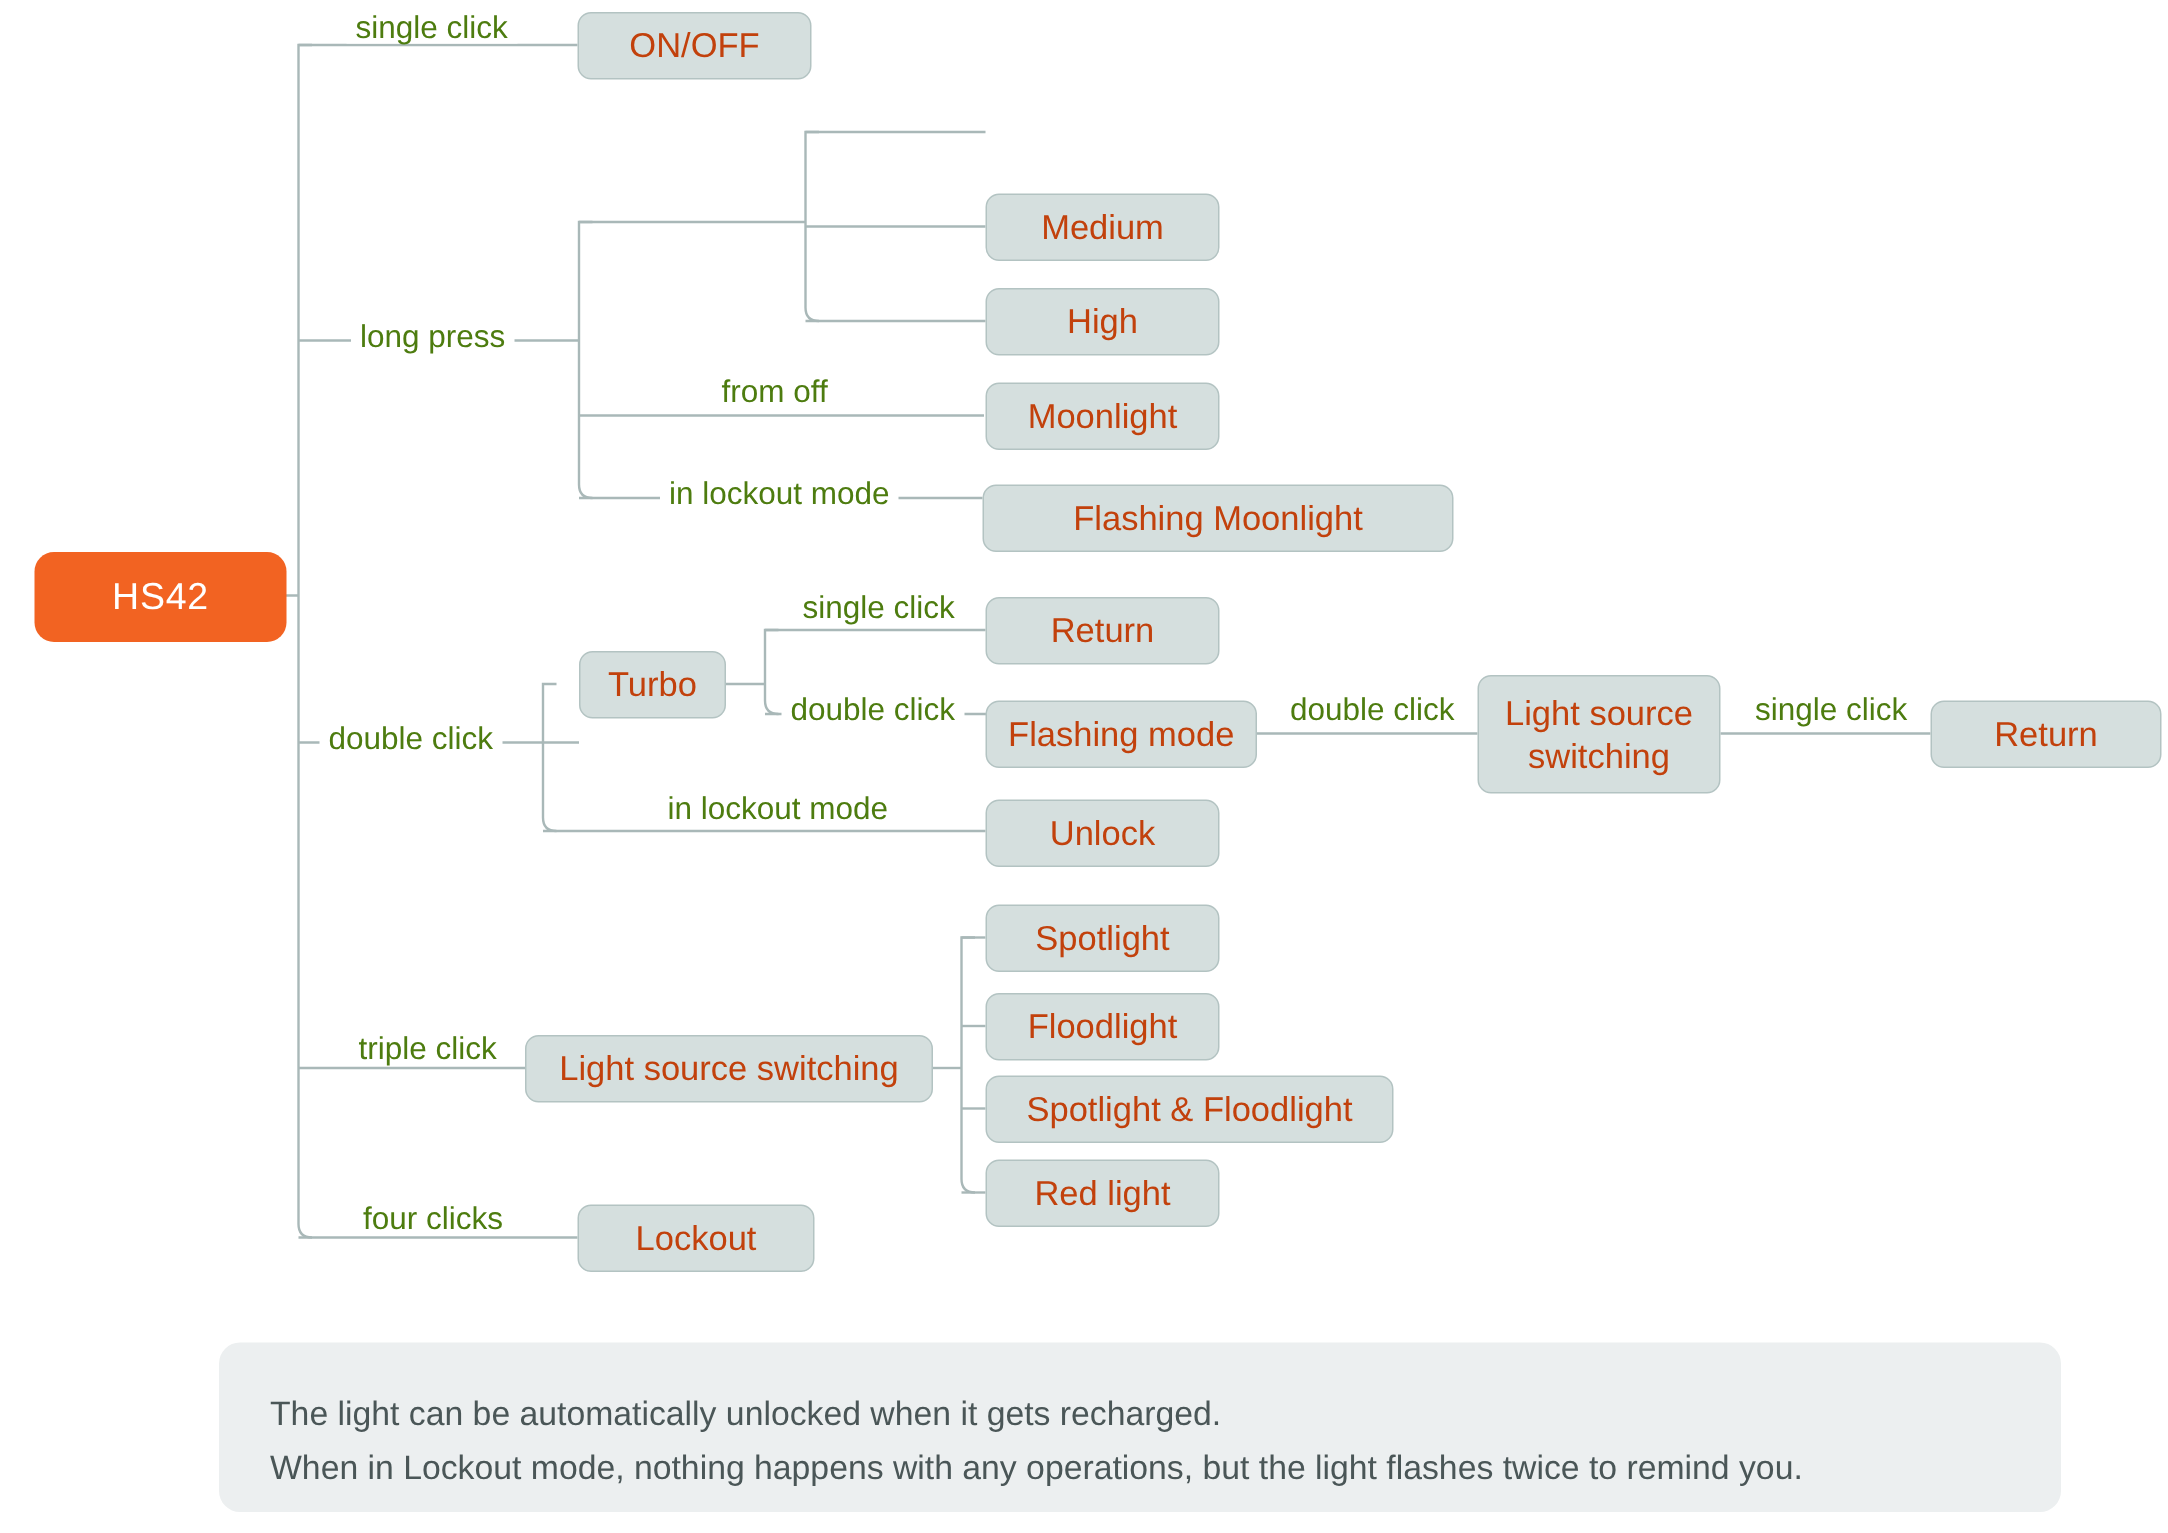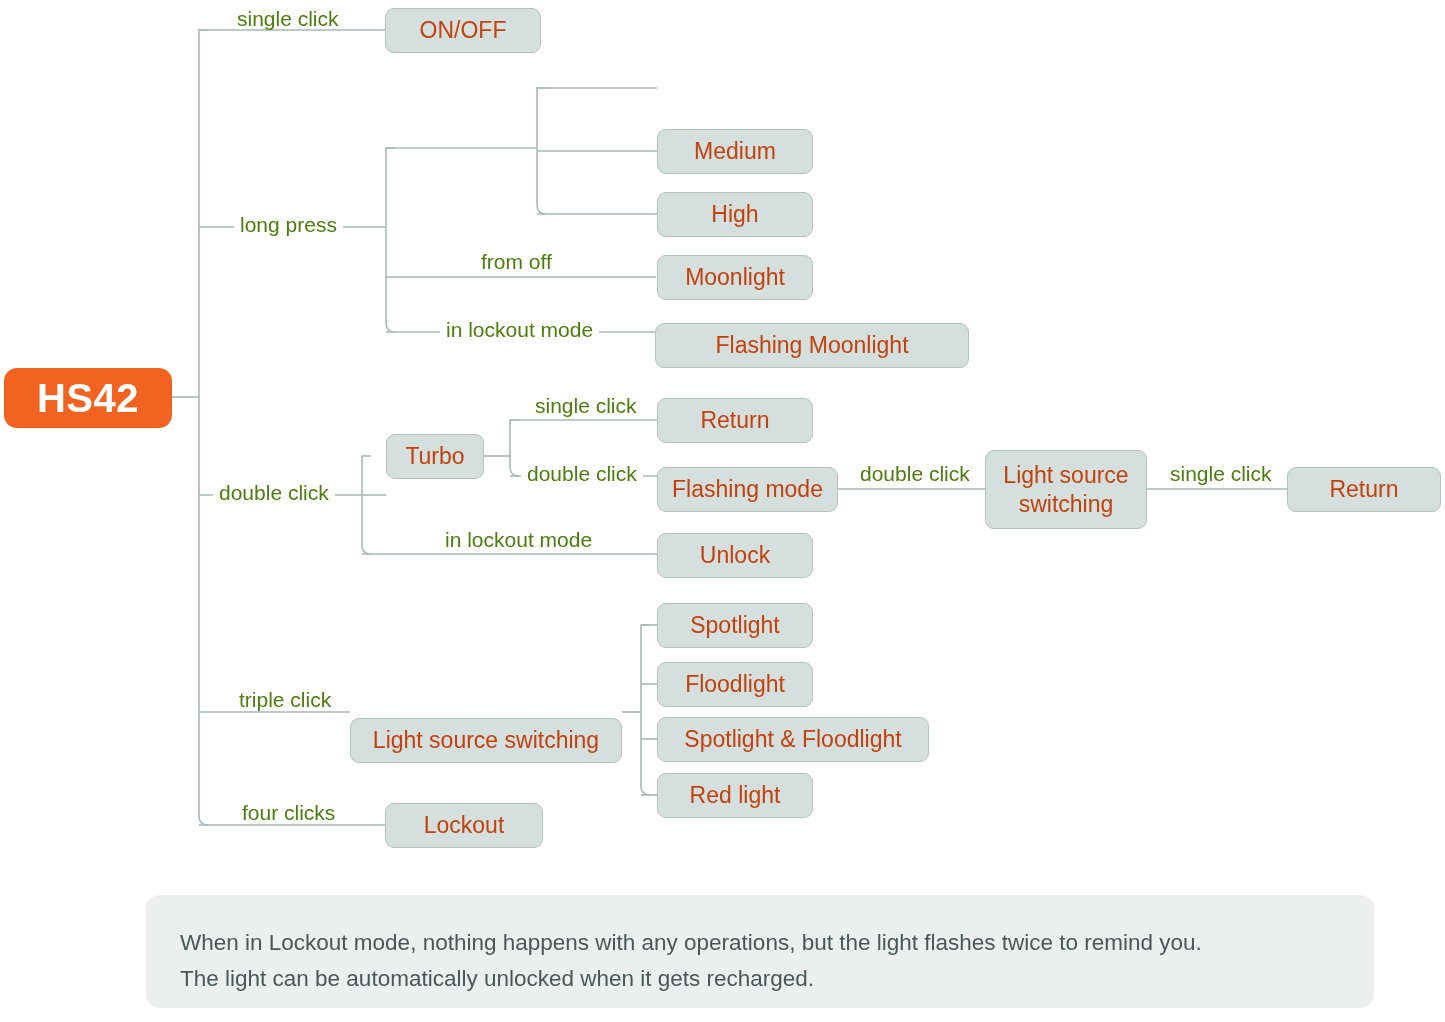--- a/index.html
+++ b/index.html
@@ -18,21 +18,21 @@
     display:flex;align-items:center;justify-content:center;text-align:center;
     color:#c2410c;font-size:23px;line-height:1.18;
     padding:0 10px;
   }
   .node.two-line{line-height:1.25;}
 
   .root{
     position:absolute;box-sizing:border-box;
     background:#f26322;border:none;border-radius:13px;
     display:flex;align-items:center;justify-content:center;
-    color:#ffffff;font-size:40px;font-weight:bold;letter-spacing:.5px;
+    color:#ffffff;font-size:25px;font-weight:normal;letter-spacing:.5px;margin-left:19px;
   }
 
   .edge-label{
     position:absolute;box-sizing:border-box;
     font-size:21px;color:#4d7c0f;white-space:nowrap;
     background:#ffffff;padding:0 6px;line-height:1;
   }
 
   .note{
     position:absolute;box-sizing:border-box;
@@ -122,28 +122,28 @@
     <span>switching</span>
   </div>
 
   <div class="edge-label" style="left:1164px;top:463px;">single click</div>
   <div class="node" style="left:1287px;top:467px;width:154px;height:45px;">Return</div>
 
   <div class="edge-label" style="left:439px;top:529px;">in lockout mode</div>
   <div class="node" style="left:657px;top:533px;width:156px;height:45px;">Unlock</div>
 
   <div class="edge-label" style="left:233px;top:689px;">triple click</div>
-  <div class="node" style="left:350px;top:690px;width:272px;height:45px;margin-top:28px;">Light source switching</div>
+  <div class="node" style="left:350px;top:690px;width:272px;height:45px;">Light source switching</div>
 
   <div class="node" style="left:657px;top:603px;width:156px;height:45px;">Spotlight</div>
   <div class="node" style="left:657px;top:662px;width:156px;height:45px;">Floodlight</div>
   <div class="node" style="left:657px;top:717px;width:272px;height:45px;">Spotlight &amp; Floodlight</div>
   <div class="node" style="left:657px;top:773px;width:156px;height:45px;">Red light</div>
 
   <div class="edge-label" style="left:236px;top:802px;">four clicks</div>
   <div class="node" style="left:385px;top:803px;width:158px;height:45px;">Lockout</div>
 
   <div class="note" style="left:146px;top:895px;width:1228px;height:113px;">
+    <span>The light can be automatically unlocked when it gets recharged.</span>
     <span>When in Lockout mode, nothing happens with any operations, but the light flashes twice to remind you.</span>
-    <span>The light can be automatically unlocked when it gets recharged.</span>
   </div>
 
 </div>
 
 </body></html>

